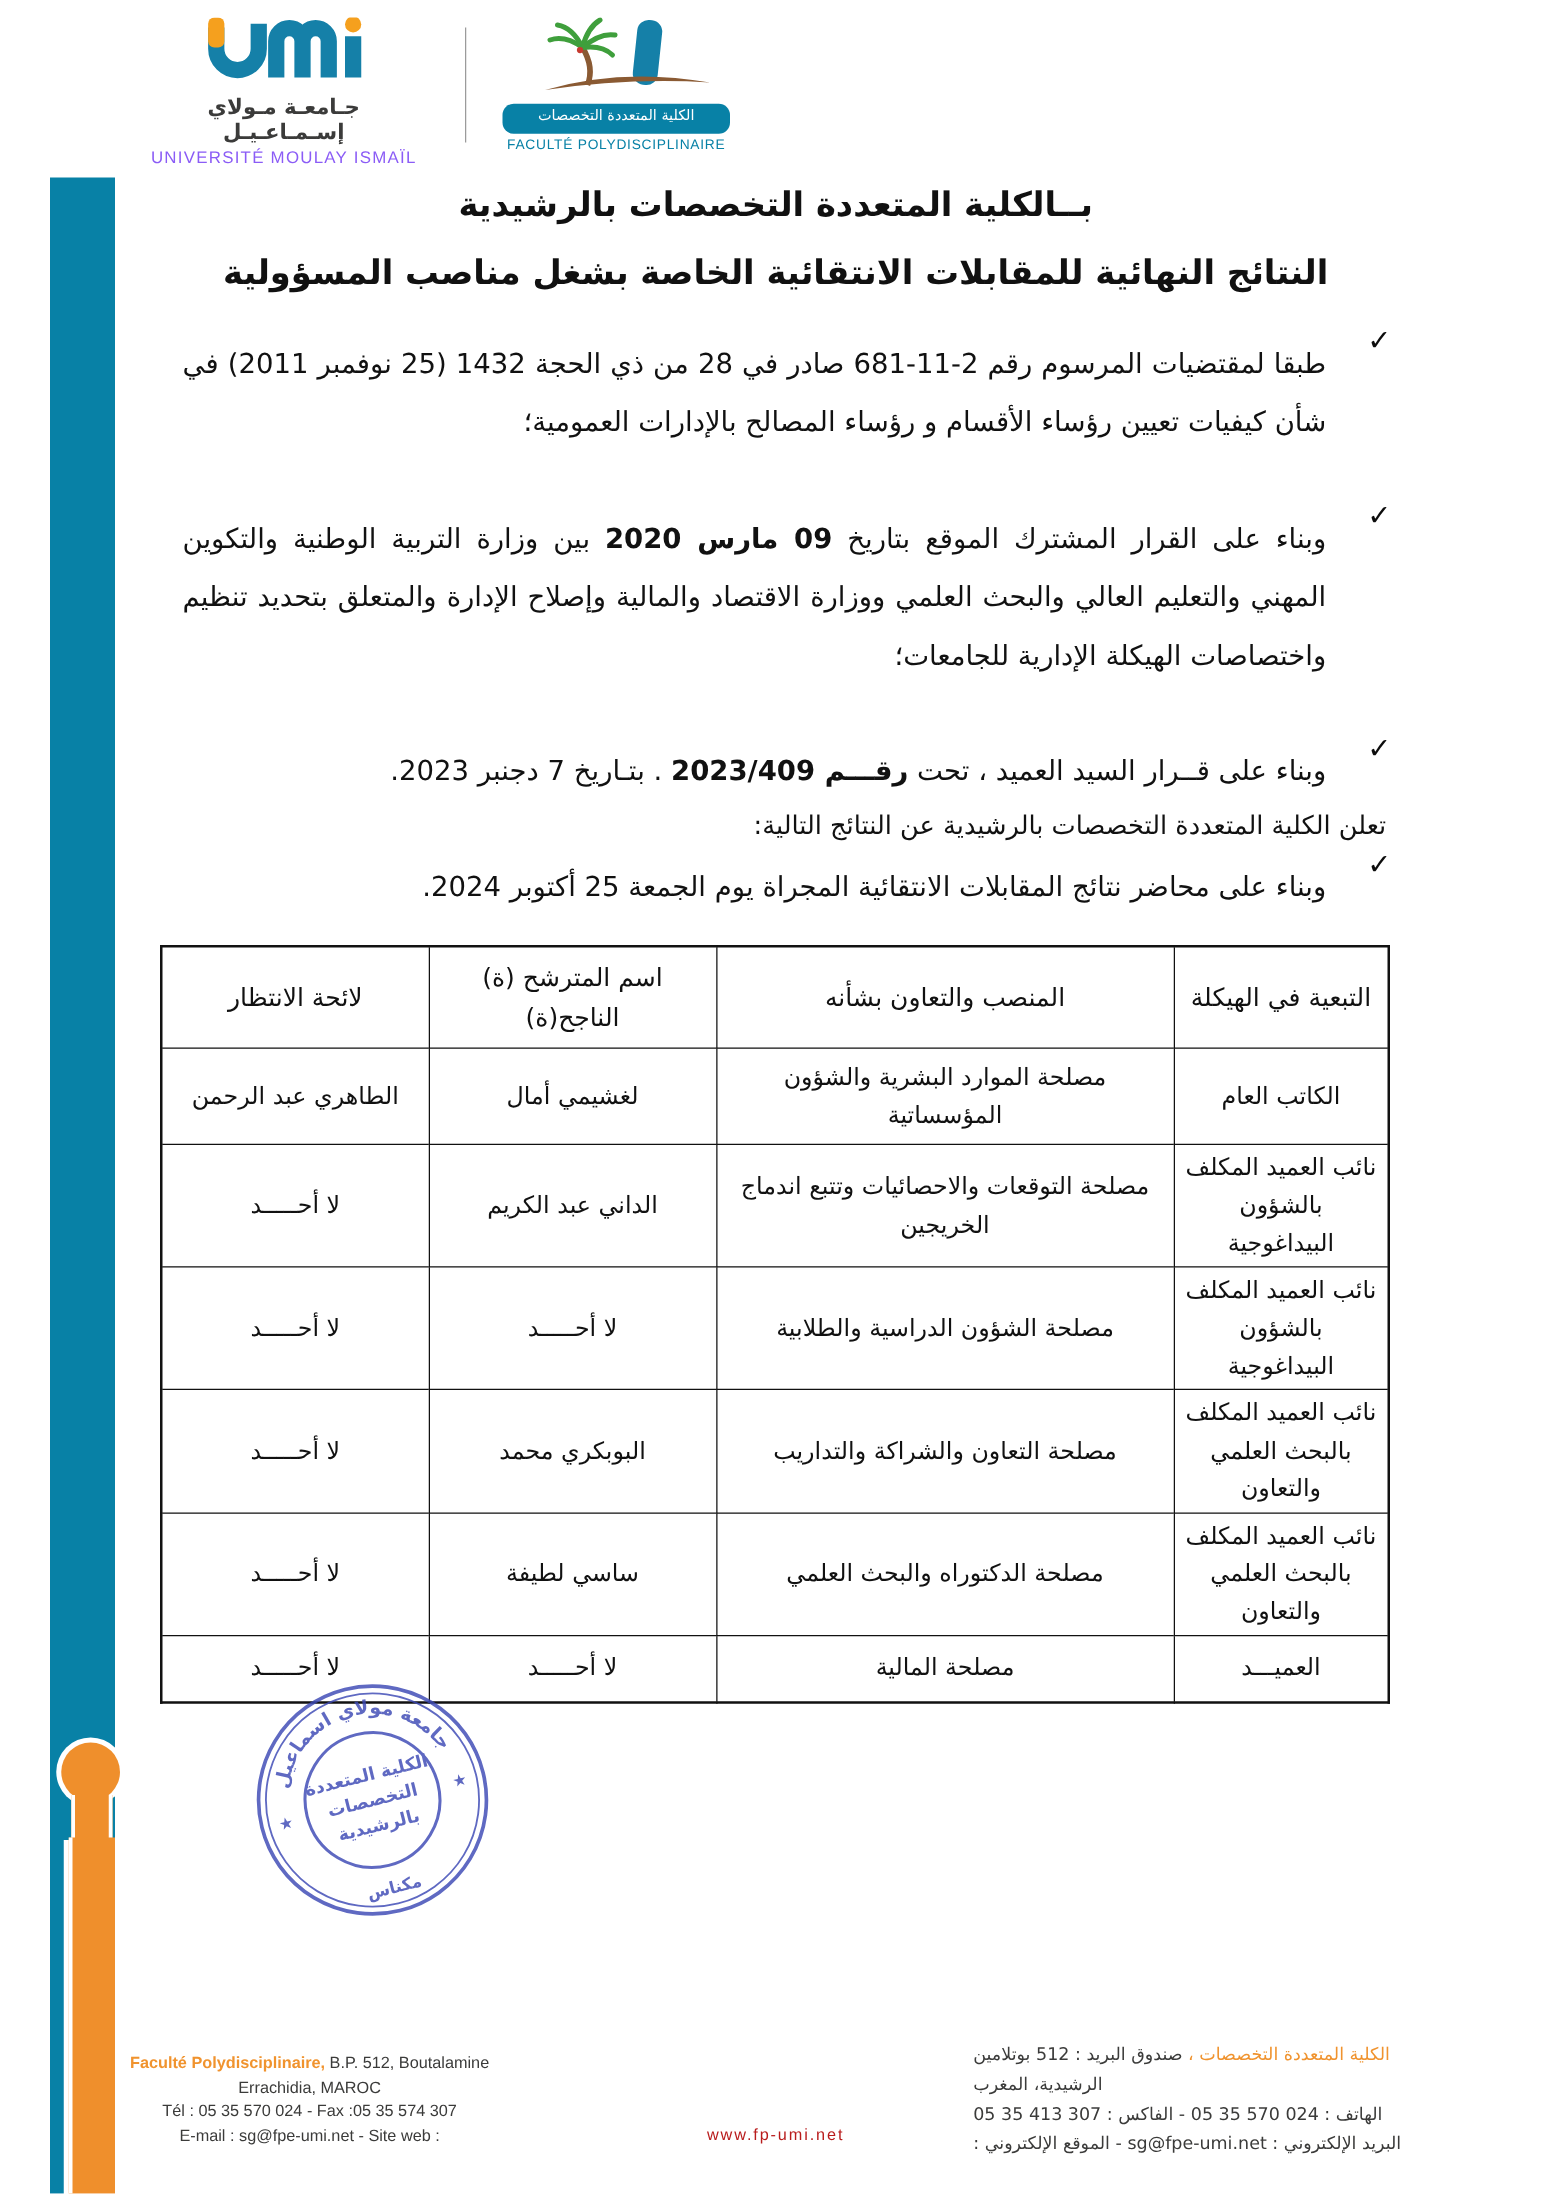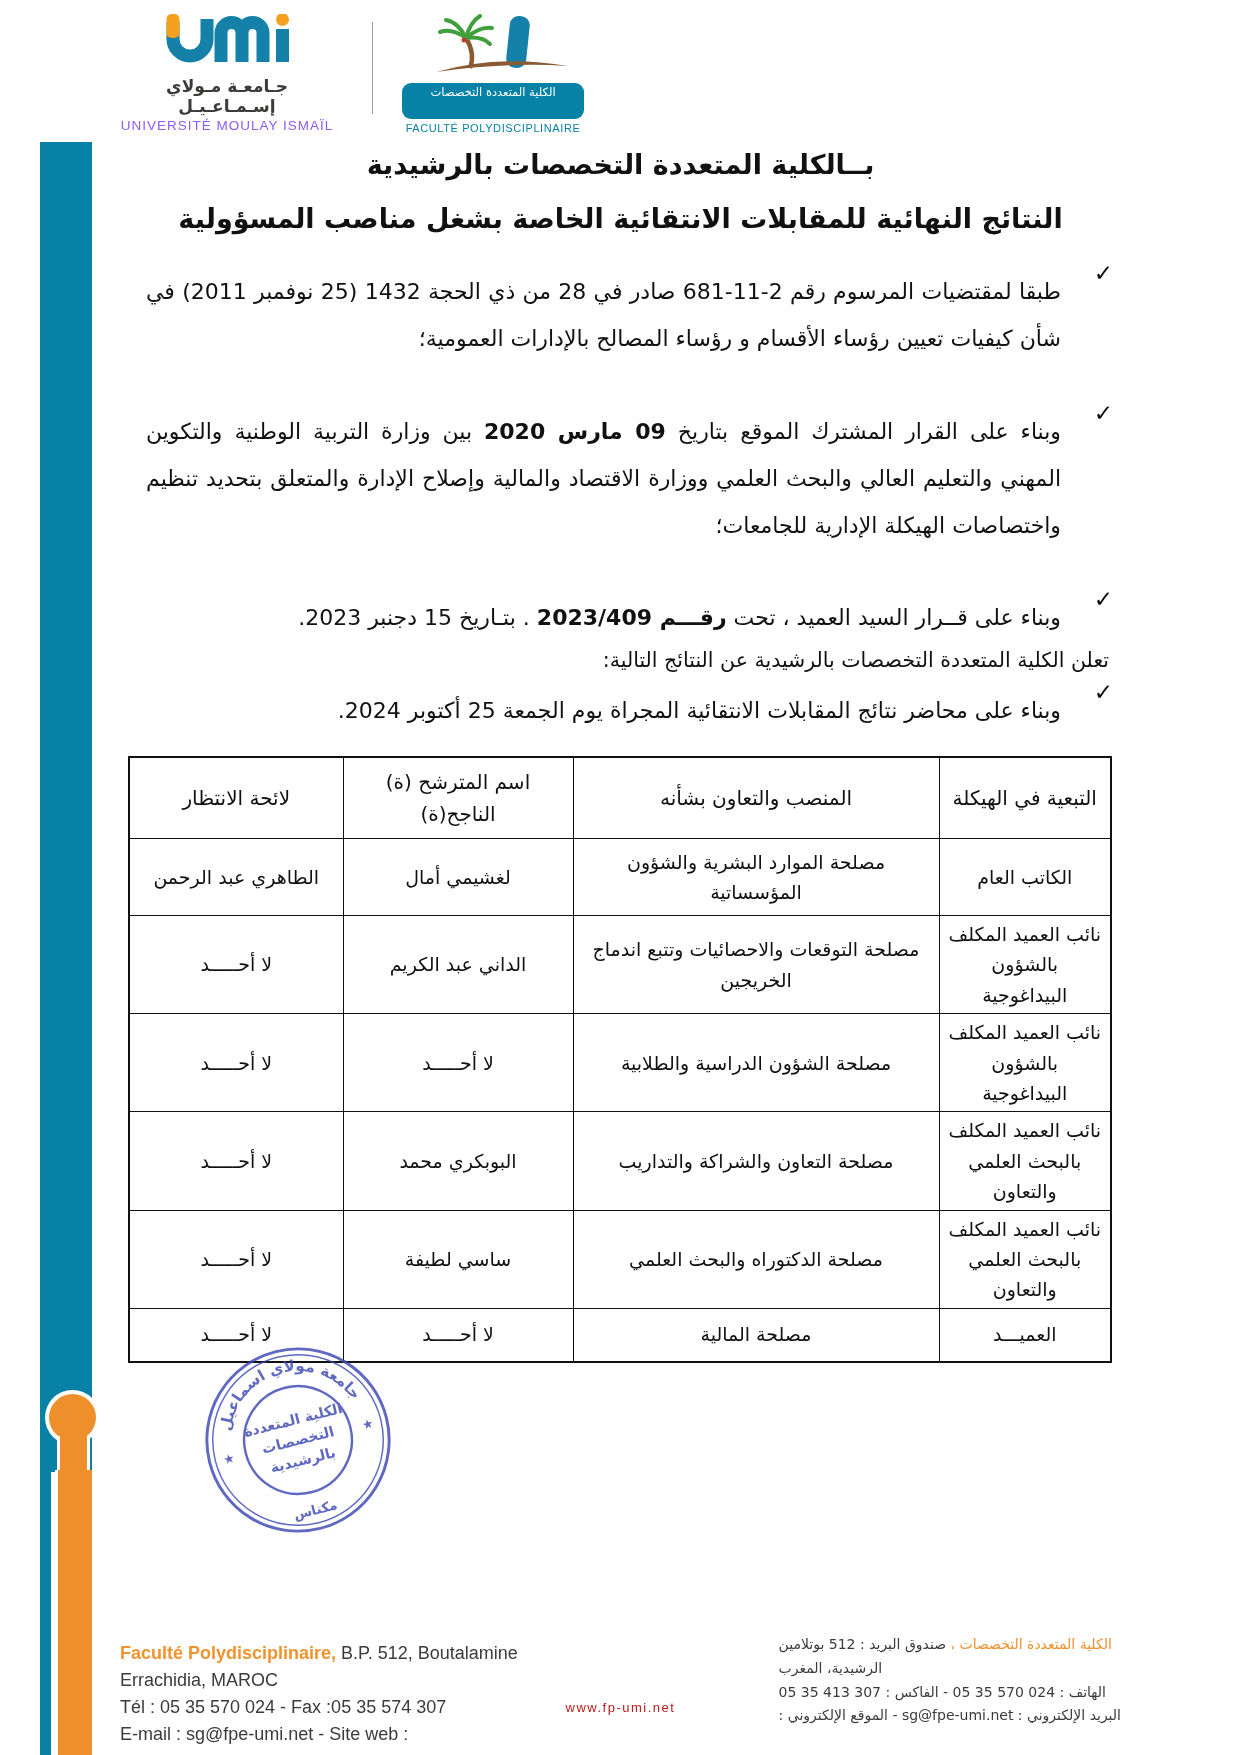--- a/index.html
+++ b/index.html
@@ -15,21 +15,21 @@
   .minaret-neck{position:absolute;left:57px;top:1436px;width:27px;height:36px;background:#EF8F2C;border-left:3px solid #fff;border-right:3px solid #fff;}
   .minaret-dome{position:absolute;left:49px;top:1394px;width:47px;height:47px;border-radius:50%;background:#EF8F2C;box-shadow:0 0 0 4px #fff;}
 
   
   .umi-block{position:absolute;left:116px;top:14px;width:222px;text-align:center;}
   .umi-ar{font-size:17px;font-weight:bold;color:#3b3b3a;margin-top:2px;direction:rtl;}
   .umi-fr{font-family:"Liberation Sans",sans-serif;font-size:13.5px;letter-spacing:1px;color:#8b5cf6;margin-top:2px;white-space:nowrap;}
   .logo-sep{position:absolute;left:372px;top:22px;width:1px;height:92px;background:#9b9b9b;}
   .fp-block{position:absolute;left:398px;top:14px;width:190px;text-align:center;}
   .fp-band{margin:1px auto 0;width:182px;background:#0881A6;color:#fff;border-radius:9px;
-           font-size:11.5px;padding:2px 0 20px;direction:rtl;}
+           font-size:11.5px;padding:2px 0 8px;direction:rtl;}
   .fp-fr{color:#0881A6;font-family:"Liberation Sans",sans-serif;font-size:11px;letter-spacing:0.6px;margin-top:3px;white-space:nowrap;}
 
   
   .title{position:absolute;top:138px;left:120px;right:120px;text-align:center;
          font-size:27px;font-weight:bold;line-height:2.0;}
 
   
   .checklist{position:absolute;top:252px;left:130px;right:128px;}
   .check-item{display:flex;margin-bottom:13px;}
   .check{flex:0 0 36px;font-size:23px;font-weight:bold;padding-top:8px;color:#0c0c0c;}
@@ -46,21 +46,21 @@
         padding:3px 8px;font-weight:normal;font-size:19px;line-height:1.6;}
   tr.hrow th{height:74px;font-size:20px;}
   .r-std td{height:70px;}
   .r-last td{height:46px;}
 
   
   .stamp{position:absolute;left:200px;top:1342px;width:196px;height:196px;
          transform:rotate(-14deg);opacity:0.82;}
 
   
-  .footer-fr{position:absolute;left:120px;top:1640px;font-size:18px;line-height:1.5;color:#3b3b3a;}
+  .footer-fr{position:absolute;left:104px;top:1640px;font-size:13px;line-height:1.5;color:#3b3b3a;text-align:center;}
   .footer-fr .org{color:#F0932E;font-weight:bold;}
   .footer-ar{position:absolute;right:120px;top:1633px;font-size:14px;line-height:1.7;color:#3b3b3a;text-align:left;direction:rtl;}
   .footer-ar .org{color:#F0932E;}
   .ltr{direction:ltr;unicode-bidi:isolate;}
   .site{position:absolute;left:50%;transform:translateX(-50%);top:1700px;
         font-family:"Liberation Sans",sans-serif;font-size:13px;letter-spacing:1.5px;color:#b91c1c;}
 </style>
 </head>
 <body>
 
@@ -113,21 +113,21 @@
     <div class="check-item">
       <span class="check">✓</span>
       <p class="check-text"><span>طبقا لمقتضيات المرسوم رقم 2-11-681 صادر في 28 من ذي الحجة 1432 (25 نوفمبر 2011) في شأن كيفيات تعيين رؤساء الأقسام و رؤساء المصالح بالإدارات العمومية؛</span><span class="b"></span><span></span></p>
     </div>
     <div class="check-item">
       <span class="check">✓</span>
       <p class="check-text"><span>وبناء على القرار المشترك الموقع بتاريخ </span><span class="b">09 مارس 2020</span><span> بين وزارة التربية الوطنية والتكوين المهني والتعليم العالي والبحث العلمي ووزارة الاقتصاد والمالية وإصلاح الإدارة والمتعلق بتحديد تنظيم واختصاصات الهيكلة الإدارية للجامعات؛</span></p>
     </div>
     <div class="check-item">
       <span class="check">✓</span>
-      <p class="check-text"><span>وبناء على قــرار السيد العميد ، تحت </span><span class="b">رقـــم 2023/409</span><span> . بتـاريخ 15 دجنبر 2023.</span></p>
+      <p class="check-text"><span>وبناء على قــرار السيد العميد ، تحت </span><span class="b">رقـــم 2023/409</span><span> . بتـاريخ 7 دجنبر 2023.</span></p>
     </div>
     <div class="check-item">
       <span class="check">✓</span>
       <p class="check-text"><span>وبناء على محاضر نتائج المقابلات الانتقائية المجراة يوم الجمعة 25 أكتوبر 2024.</span><span class="b"></span><span></span></p>
     </div>
   </div>
 
   <div class="announce ar">تعلن الكلية المتعددة التخصصات بالرشيدية عن النتائج التالية:</div>
 
   <div class="table-wrap">

